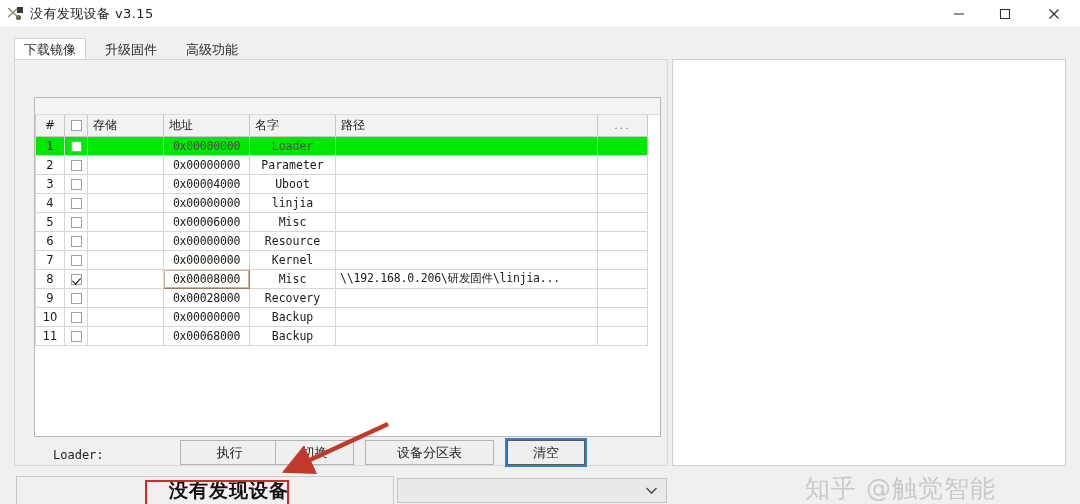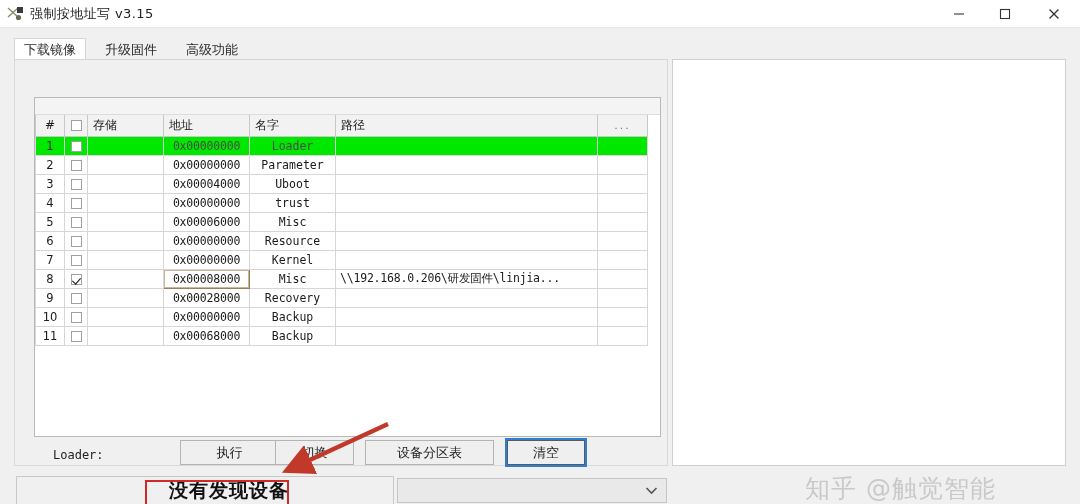--- a/index.html
+++ b/index.html
@@ -176,21 +176,21 @@
     <div class="app-icon">
       <svg width="22" height="22" viewBox="0 0 22 22">
         <g stroke="#8a8a6a" stroke-width="1.3" fill="none">
           <line x1="4" y1="5" x2="14" y2="14"></line>
           <line x1="14" y1="5" x2="4" y2="14"></line>
         </g>
         <circle cx="14.5" cy="14.5" r="2.6" fill="#6b6b5a"></circle>
         <rect x="13" y="4" width="6" height="6" fill="#3a3a3a"></rect>
       </svg>
     </div>
-    <div class="title-text">强制按地址写 v3.15</div>
+    <div class="title-text">没有发现设备 v3.15</div>
     <div class="win-controls">
       <div class="win-btn">
         <svg width="14" height="14" viewBox="0 0 14 14">
             <line x1="2" y1="7" x2="12" y2="7" stroke="#333" stroke-width="1.1"></line>
           </svg>
       </div>
       <div class="win-btn">
         <svg width="14" height="14" viewBox="0 0 14 14">
             <rect x="2.5" y="2.5" width="9" height="9" fill="none" stroke="#333" stroke-width="1.1"></rect>
           </svg>
@@ -263,21 +263,21 @@
                 <td class="c-addr">0x00004000</td>
                 <td class="c-name">Uboot</td>
                 <td class="c-path"></td>
                 <td class="c-extra"></td>
               </tr>
               <tr>
                 <td class="c-num">4</td>
                 <td class="c-chk"><span class="cb"></span></td>
                 <td class="c-stor"></td>
                 <td class="c-addr">0x00000000</td>
-                <td class="c-name">trust</td>
+                <td class="c-name">linjia</td>
                 <td class="c-path"></td>
                 <td class="c-extra"></td>
               </tr>
               <tr>
                 <td class="c-num">5</td>
                 <td class="c-chk"><span class="cb"></span></td>
                 <td class="c-stor"></td>
                 <td class="c-addr">0x00006000</td>
                 <td class="c-name">Misc</td>
                 <td class="c-path"></td>

